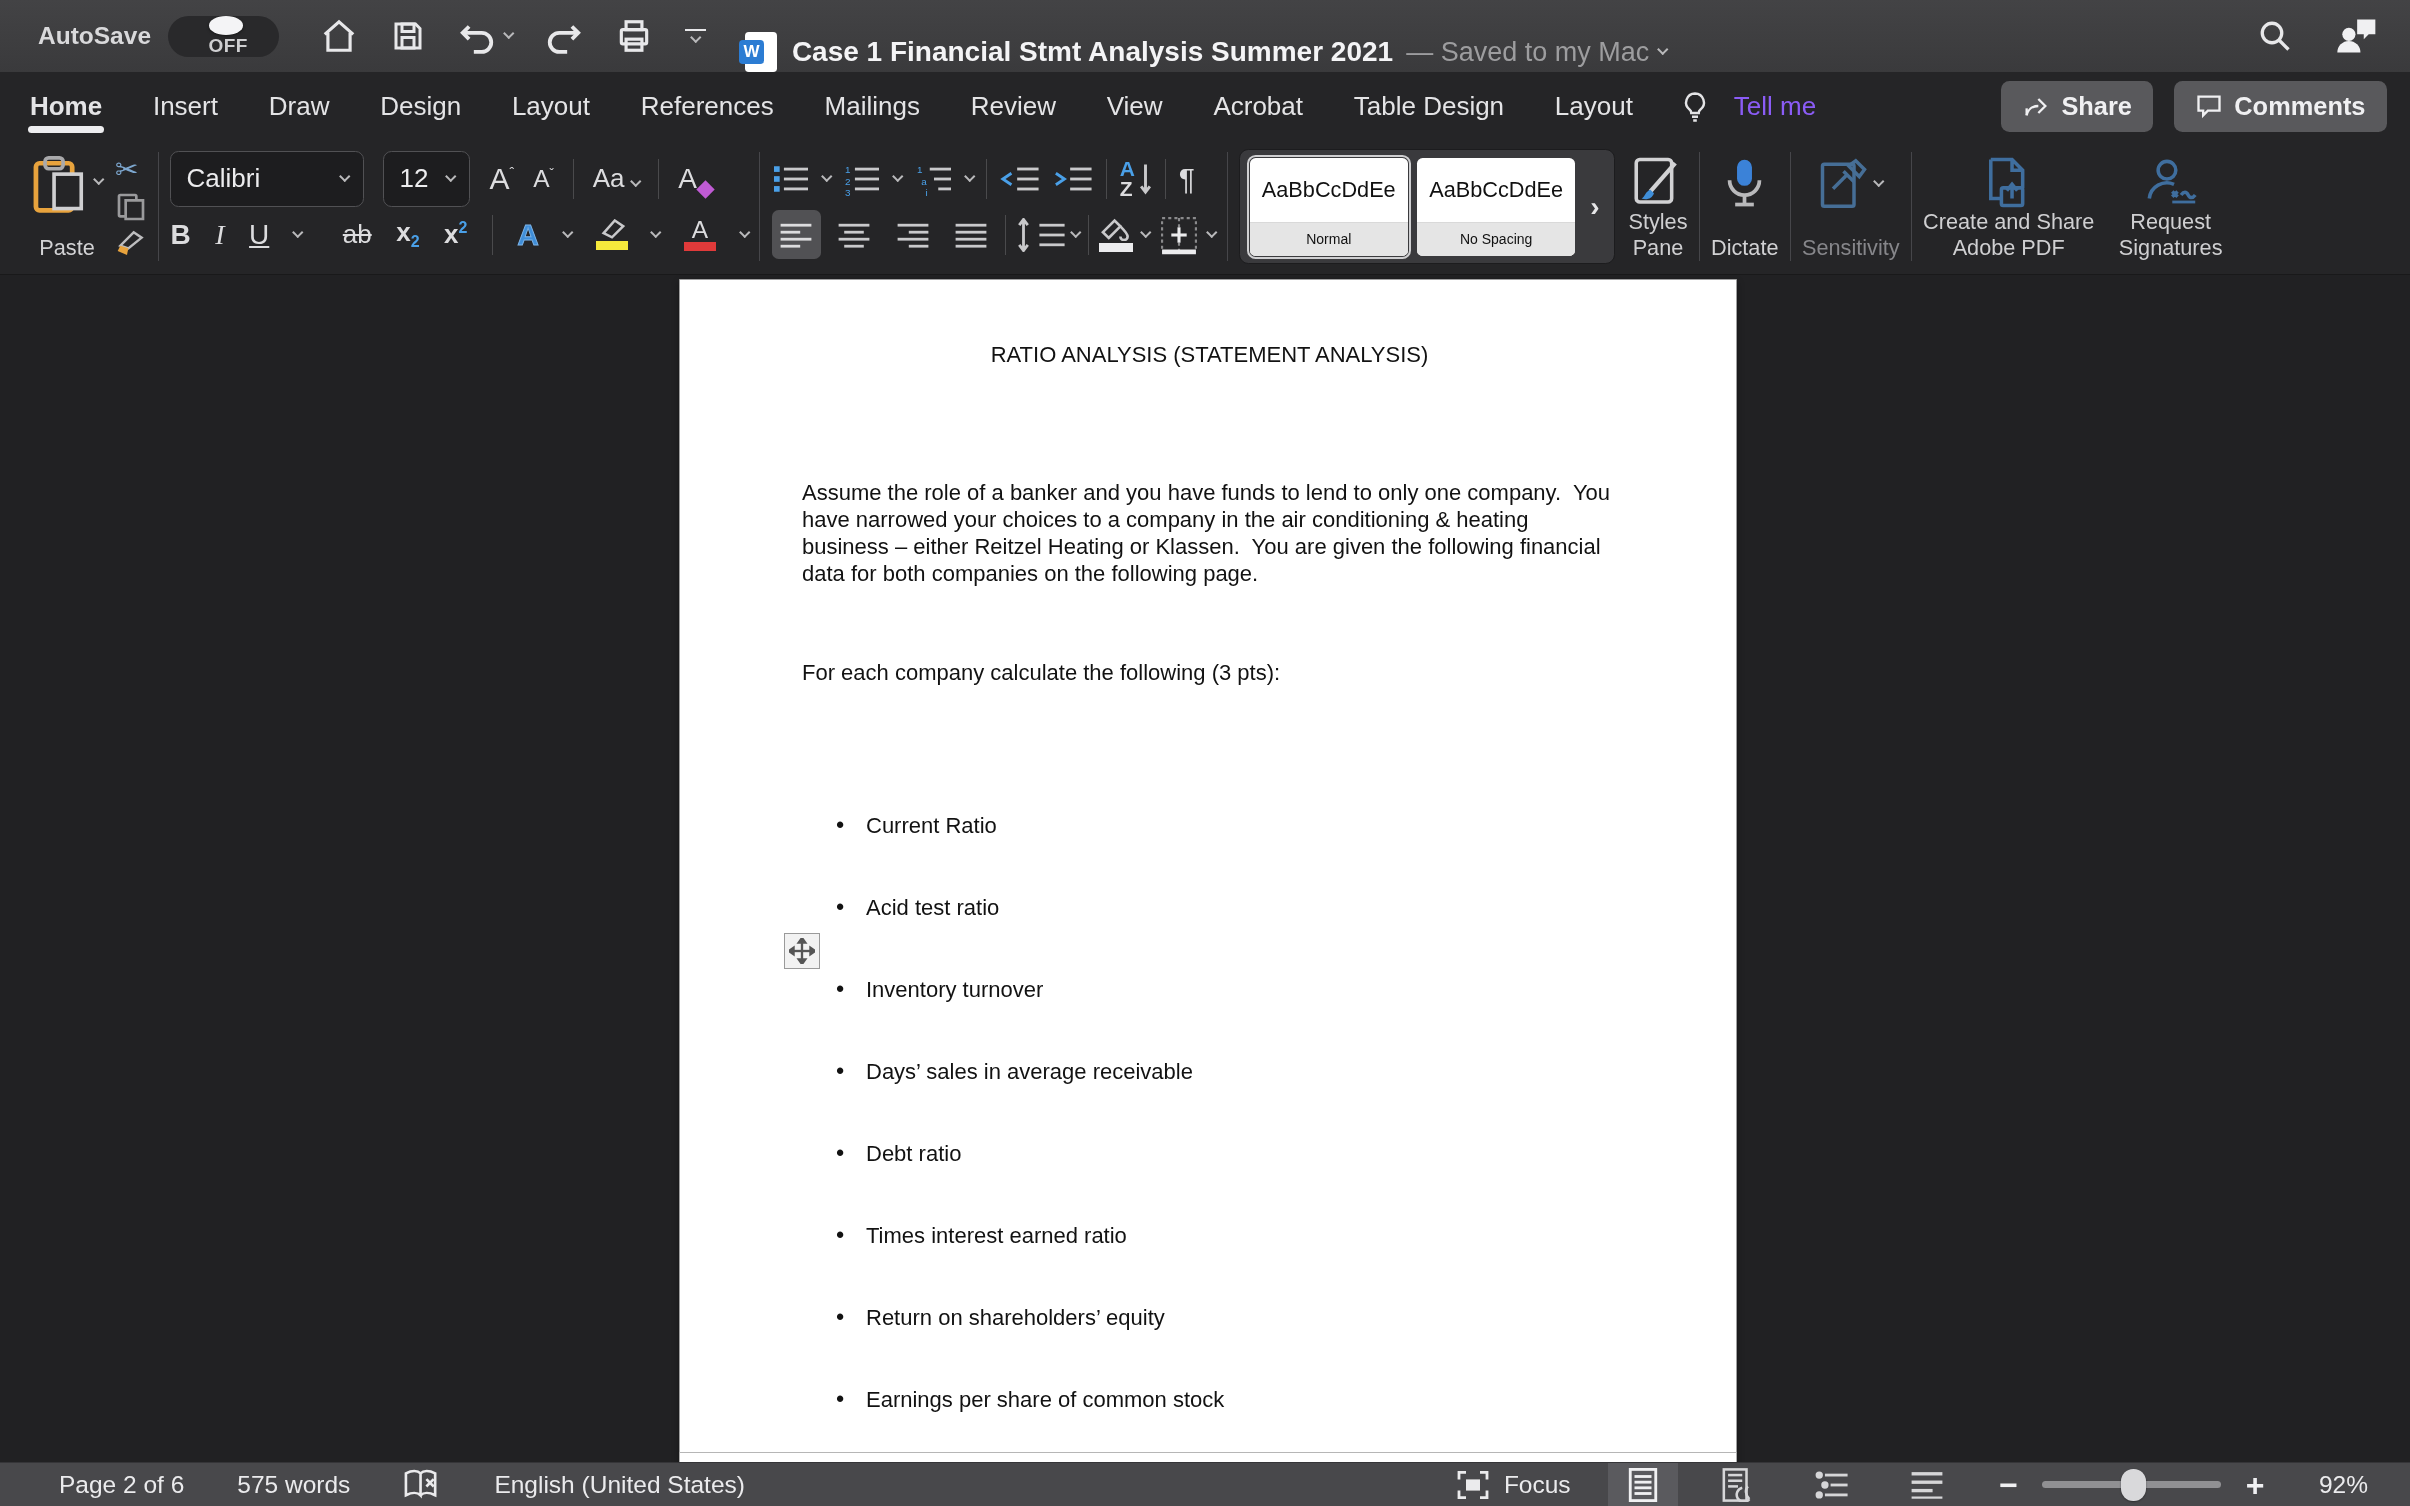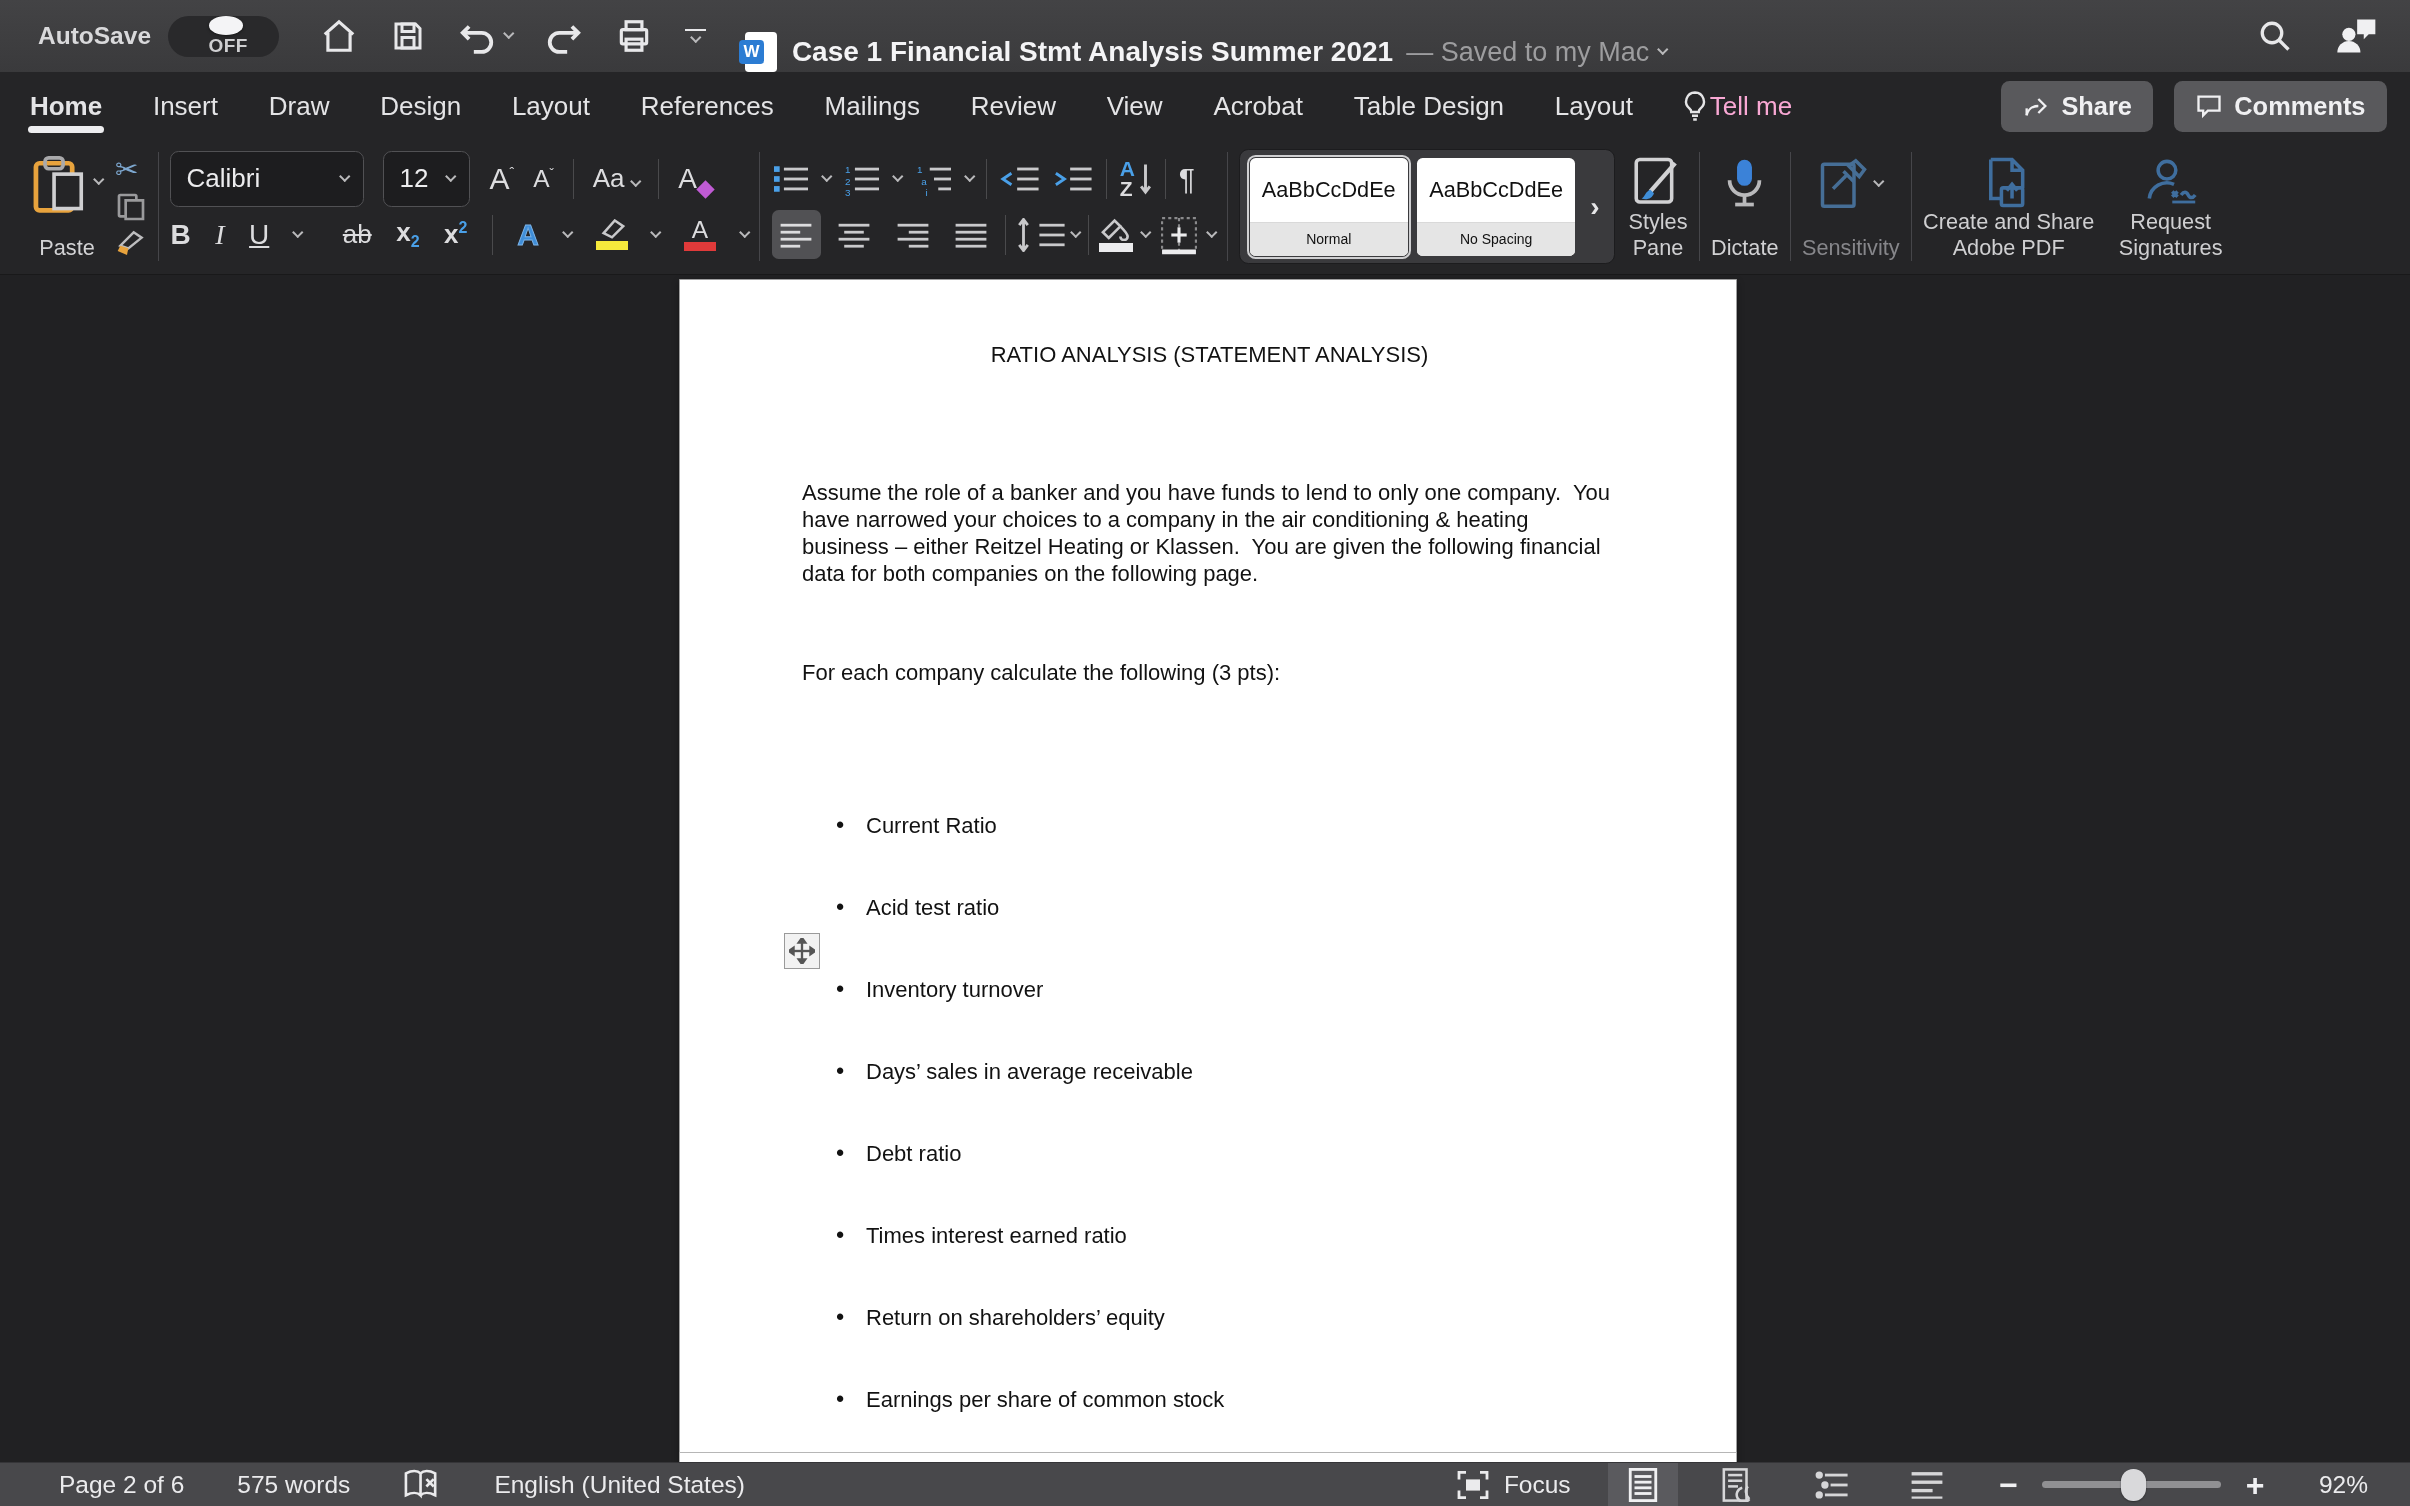--- a/index.html
+++ b/index.html
@@ -36,21 +36,21 @@
   .tb-right { position:absolute; right:34px; top:0; height:72px; display:flex; align-items:center; gap:41px; }
 
   
   .tabrow { position:absolute; left:0; top:72px; width:2411px; height:68px; background:#252527;
             display:flex; align-items:center; }
   .tabs { display:flex; align-items:center; gap:47px; margin-left:28px; }
   .tab { font-size:26px; color:#e4e4e6; cursor:pointer; position:relative; padding:13px 1.9px; }
   .tab.active { font-weight:700; }
   .tab.active::after { content:""; position:absolute; left:0; right:0; bottom:1.9px; height:6.6px;
                        border-radius:3.8px; background:#ededef; }
-  .tellme { display:flex; align-items:flex-start; gap:2px; font-size:26px; color:#f9a8d4; cursor:pointer;}
+  .tellme { display:flex; align-items:flex-end; gap:26px; font-size:26px; color:#8b5cf6; cursor:pointer;}
   .tabrow-right { position:absolute; right:24.5px; display:flex; gap:21px; }
   .pill-btn { height:51px; background:#59595c; border-radius:8.5px; display:flex; align-items:center;
               gap:11.3px; padding:0 21px; font-size:25.4px; font-weight:600; color:#f0f0f2; cursor:pointer; }
 
   
   .ribbon { position:absolute; left:0; top:139px; width:2411px; height:136px; background:#252527;
             border-bottom:0.9px solid #19191a; display:flex; align-items:center; padding:0 13px; }
   .grp { display:flex; align-items:center; height:115px; }
   .grp-div { width:0.9px; height:109px; background:#46464a; margin:0 11.3px; }
   .rb-rows { display:flex; flex-direction:column; justify-content:space-between; height:109px; }

